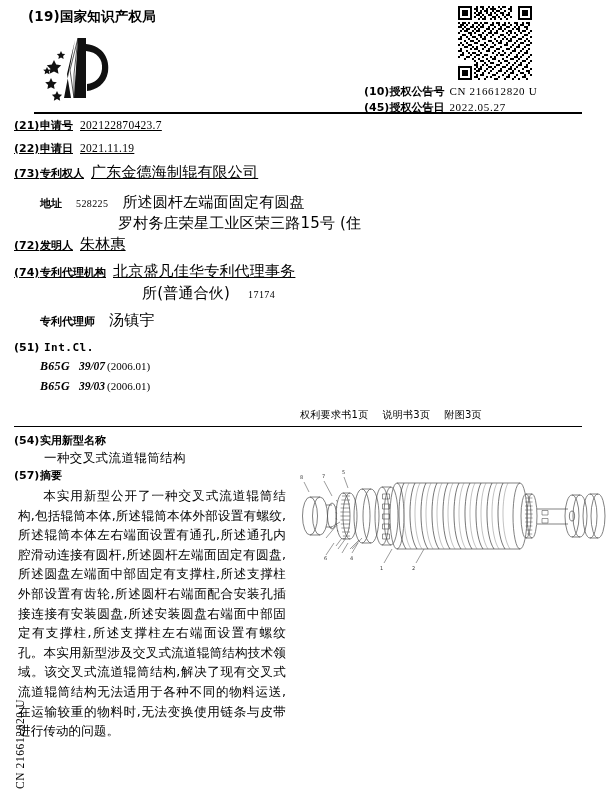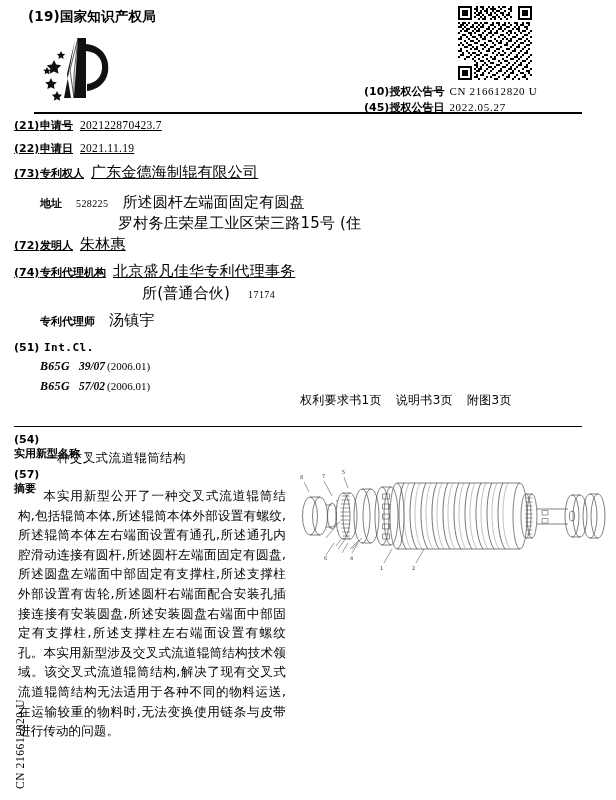--- a/index.html
+++ b/index.html
@@ -109,33 +109,33 @@
     font-family:"Liberation Serif","DejaVu Serif",serif;
     font-style:italic;font-weight:bold;font-size:11.5px;margin-left:9px;
   }
   .ipc-ver{
     font-family:"Liberation Serif","DejaVu Serif",serif;
     font-size:11px;margin-left:2px;
   }
 
   
   .pages-line{
-    position:absolute;left:300px;top:392px;
-    font-size:12px;letter-spacing:.3px;white-space:nowrap;
+    position:absolute;left:300px;top:408px;
+    font-size:10px;letter-spacing:.3px;white-space:nowrap;
   }
   .pages-line span{margin-right:14px;}
 
   
   .sec{
     position:absolute;left:14px;
     font-size:11px;
   }
   .sec-54{top:433px;}
   .sec-57{top:468px;}
-  .sec-head{display:flex;align-items:flex-start;white-space:nowrap;flex-direction:column;}
+  .sec-head{display:flex;align-items:center;white-space:nowrap;}
   .sec-code{font-weight:bold;font-size:11px;width:26px;flex:none;}
   .sec-lbl{font-weight:bold;font-size:11px;}
 
   .title-text{
     position:absolute;left:44px;top:450px;
     font-size:12.5px;letter-spacing:.4px;white-space:nowrap;
   }
 
   .abstract{
     position:absolute;left:18px;top:486px;
@@ -591,21 +591,21 @@
     </div>
 
     <div class="ipc-head">
       <span class="f-code">(51)</span>
       <span class="lbl">Int.Cl.</span>
     </div>
     <div class="ipc-row">
       <span class="ipc-cls">B65G</span><span class="ipc-grp">39/07</span><span class="ipc-ver">(2006.01)</span>
     </div>
     <div class="ipc-row">
-      <span class="ipc-cls">B65G</span><span class="ipc-grp">57/02</span><span class="ipc-ver">(2006.01)</span>
+      <span class="ipc-cls">B65G</span><span class="ipc-grp">39/03</span><span class="ipc-ver">(2006.01)</span>
     </div>
 
   </div>
 
   <div class="pages-line">
     <span>权利要求书1页</span><span>说明书3页</span><span>附图3页</span>
   </div>
 
   <div class="sec sec-54">
     <div class="sec-head">

